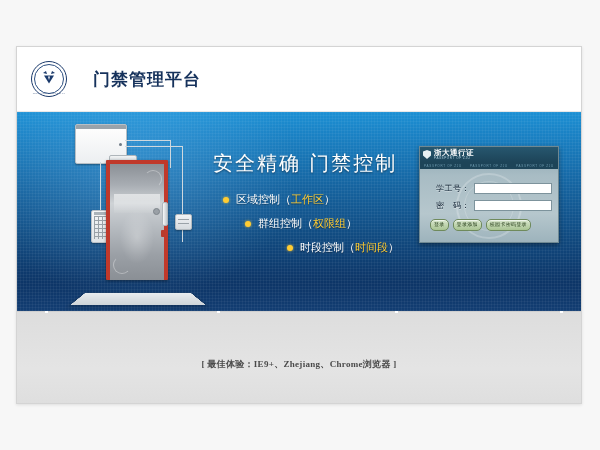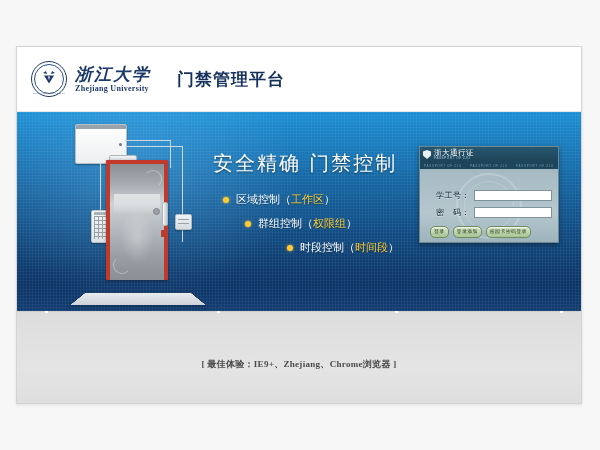--- a/index.html
+++ b/index.html
@@ -215,37 +215,37 @@
     height:15px;background:linear-gradient(to bottom,#27576f,#1d4458);
     display:flex;align-items:center;padding-left:3px;
   }
   .lp-shield{
     width:8px;height:9px;flex:none;margin-right:3px;
     background:#e8f1f5;
     clip-path:polygon(50% 0,100% 18%,100% 62%,50% 100%,0 62%,0 18%);
   }
   .lp-title-wrap{line-height:1;}
   .lp-title{
-    display:block;font-size:7.5px;font-weight:normal;color:#ffffff;letter-spacing:.5px;
+    display:block;font-size:7.5px;font-weight:bold;color:#ffffff;letter-spacing:.5px;
     font-family:"DejaVu Sans","Liberation Sans",sans-serif;
   }
   .lp-sub{
     display:block;font-size:3px;color:#b9d6e4;letter-spacing:.6px;margin-top:1px;
     font-family:"Liberation Sans",sans-serif;
   }
   .lp-strip{
     height:7px;background:#1d4458;
     display:flex;align-items:center;justify-content:space-around;
     overflow:hidden;
   }
   .lp-strip span{
     font-size:3px;color:#6f9cb0;letter-spacing:.7px;white-space:nowrap;
     font-family:"Liberation Sans",sans-serif;
   }
-  .lp-body{position:relative;padding:21px 6px 0 6px;}
+  .lp-body{position:relative;padding:14px 6px 0 6px;}
   .lp-watermark{
     position:absolute;left:50%;top:4px;transform:translateX(-50%);
     width:62px;height:62px;border-radius:50%;
     border:2px solid rgba(255,255,255,.22);
   }
   .lp-watermark:before{
     content:"";position:absolute;left:6px;top:6px;right:6px;bottom:6px;
     border-radius:50%;border:1px solid rgba(255,255,255,.18);
   }
   .lp-row{position:relative;display:flex;align-items:center;margin-bottom:6px;}
@@ -309,24 +309,20 @@
   <div class="site-header">
     <div class="logo-block">
       <div class="seal">
         <svg class="seal-emblem" viewBox="0 0 32 32">
           <path d="M4 6 L10 2 L12 8 Z" fill="#1b3a6b"></path>
           <path d="M28 6 L22 2 L20 8 Z" fill="#1b3a6b"></path>
           <path d="M6 11 L26 11 L16 27 Z" fill="#1b3a6b"></path>
           <path d="M14 13 L18 13 L16 20 Z" fill="#ffffff"></path>
         </svg>
         <div class="seal-txt">ZHEJIANG UNIVERSITY</div>
-      </div>
-      <div class="wordmark">
-        <span class="cn">浙江大学</span>
-        <span class="en">Zhejiang University</span>
       </div>
     </div>
     <div class="platform-title">门禁管理平台</div>
   </div>
 
   <div class="banner">
     <div class="banner-grid"></div>
     <div class="banner-glow"></div>
 
     <div class="door-art">

